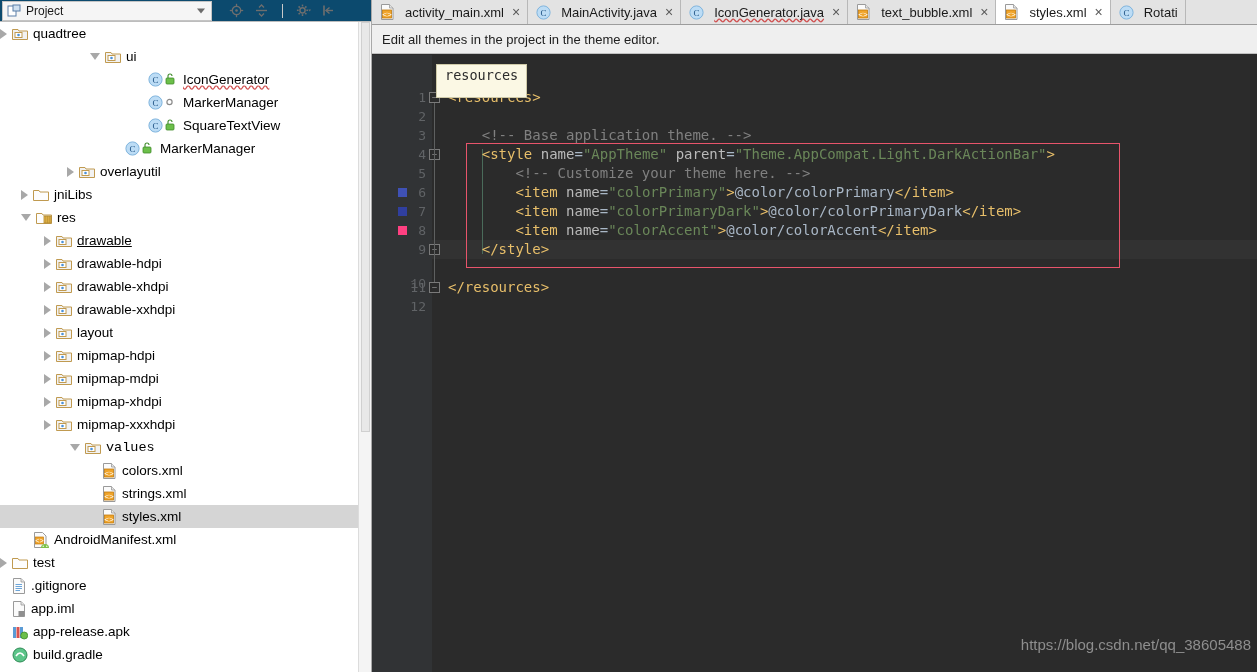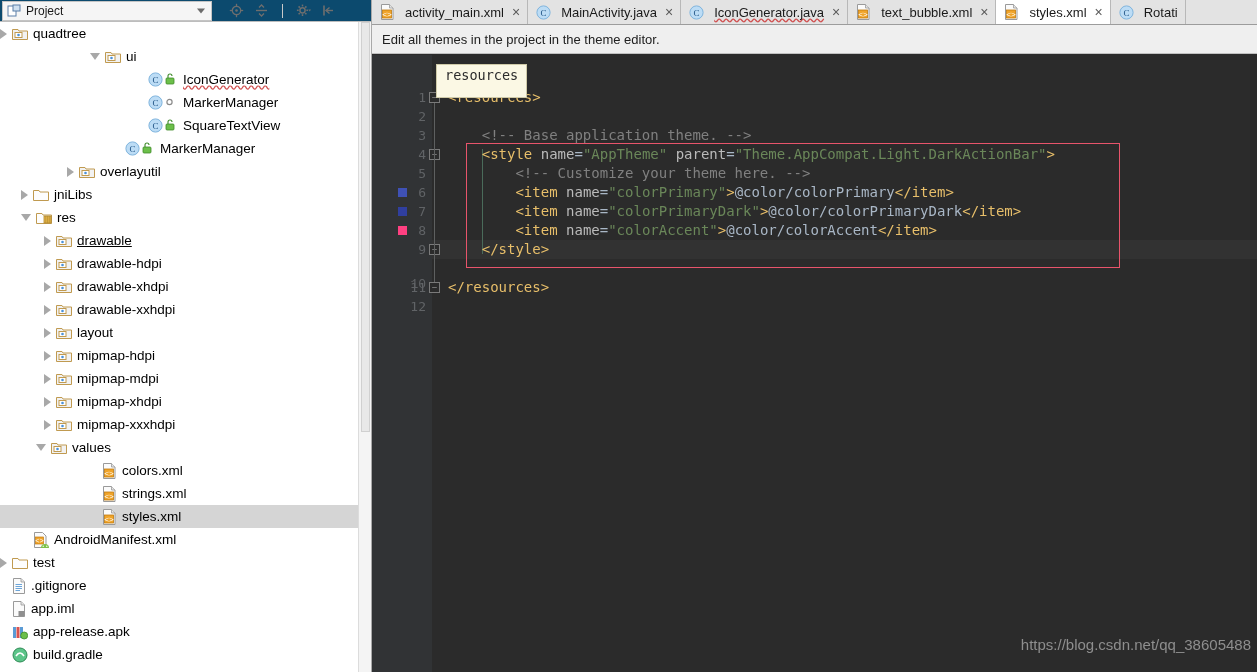--- a/index.html
+++ b/index.html
@@ -485,21 +485,21 @@
           <span class="arrow right"></span>
           <span class="ic">
             <svg width="16" height="14" viewBox="0 0 16 14">
               <path d="M0.5 2.5 L0.5 12.5 L15.5 12.5 L15.5 4 L7 4 L6 2.5 Z" fill="#f2f2f2" stroke="#c09a50" stroke-width="1"></path>
               <rect x="3" y="5.5" width="7" height="5" fill="#ffffff" stroke="#c09a50" stroke-width="1"></rect>
               <circle cx="6.5" cy="8" r="1.3" fill="#4a90d9"></circle>
             </svg>
           </span>
           <span class="lbl">mipmap-xxxhdpi</span>
         </div>
-        <div class="row" style="padding-left: 36px;">
+        <div class="row" style="padding-left: 70px; font-family: Liberation Mono, monospace;">
           <span class="arrow down"></span>
           <span class="ic">
             <svg width="16" height="14" viewBox="0 0 16 14">
               <path d="M0.5 2.5 L0.5 12.5 L15.5 12.5 L15.5 4 L7 4 L6 2.5 Z" fill="#f2f2f2" stroke="#c09a50" stroke-width="1"></path>
               <rect x="3" y="5.5" width="7" height="5" fill="#ffffff" stroke="#c09a50" stroke-width="1"></rect>
               <circle cx="6.5" cy="8" r="1.3" fill="#4a90d9"></circle>
             </svg>
           </span>
           <span class="lbl">values</span>
         </div>

